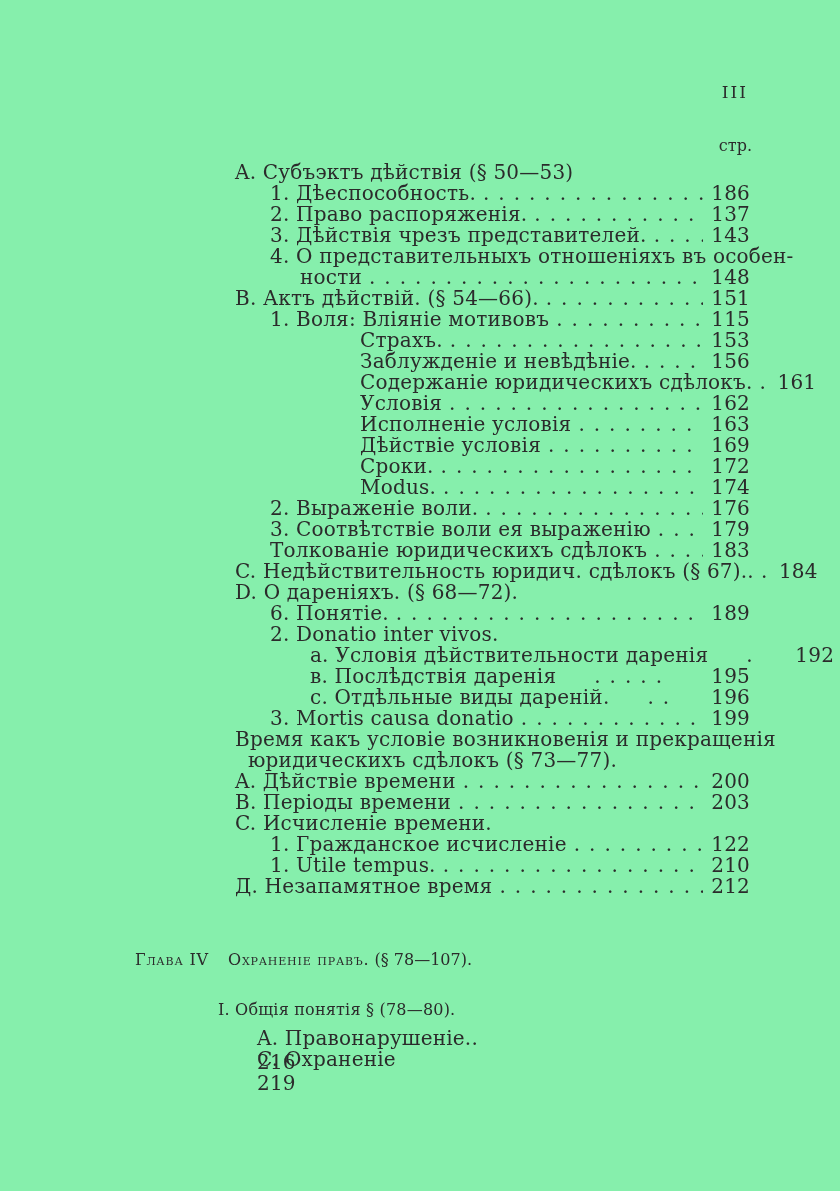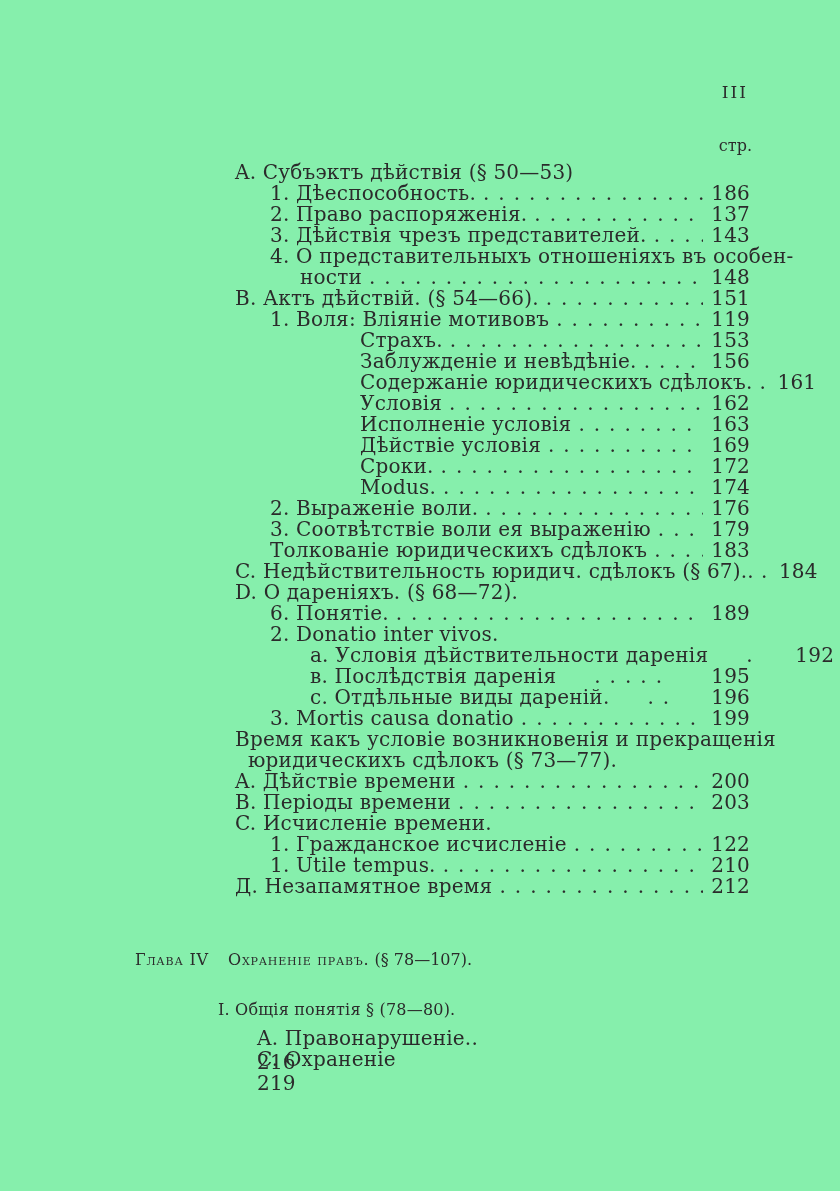--- a/index.html
+++ b/index.html
@@ -94,21 +94,21 @@
         <span class="pagenum">148</span>
       </div>
       <div class="row l0">
         <span class="label">B. Актъ дѣйствій. (§ 54—66).</span>
         <span class="leader"></span>
         <span class="pagenum">151</span>
       </div>
       <div class="row l1">
         <span class="label">1. Воля: Вліяніе мотивовъ</span>
         <span class="leader"></span>
-        <span class="pagenum">119</span>
+        <span class="pagenum">115</span>
       </div>
       <div class="row l2">
         <span class="label">Страхъ.</span>
         <span class="leader"></span>
         <span class="pagenum">153</span>
       </div>
       <div class="row l2">
         <span class="label">Заблужденіе и невѣдѣніе.</span>
         <span class="leader"></span>
         <span class="pagenum">156</span>

